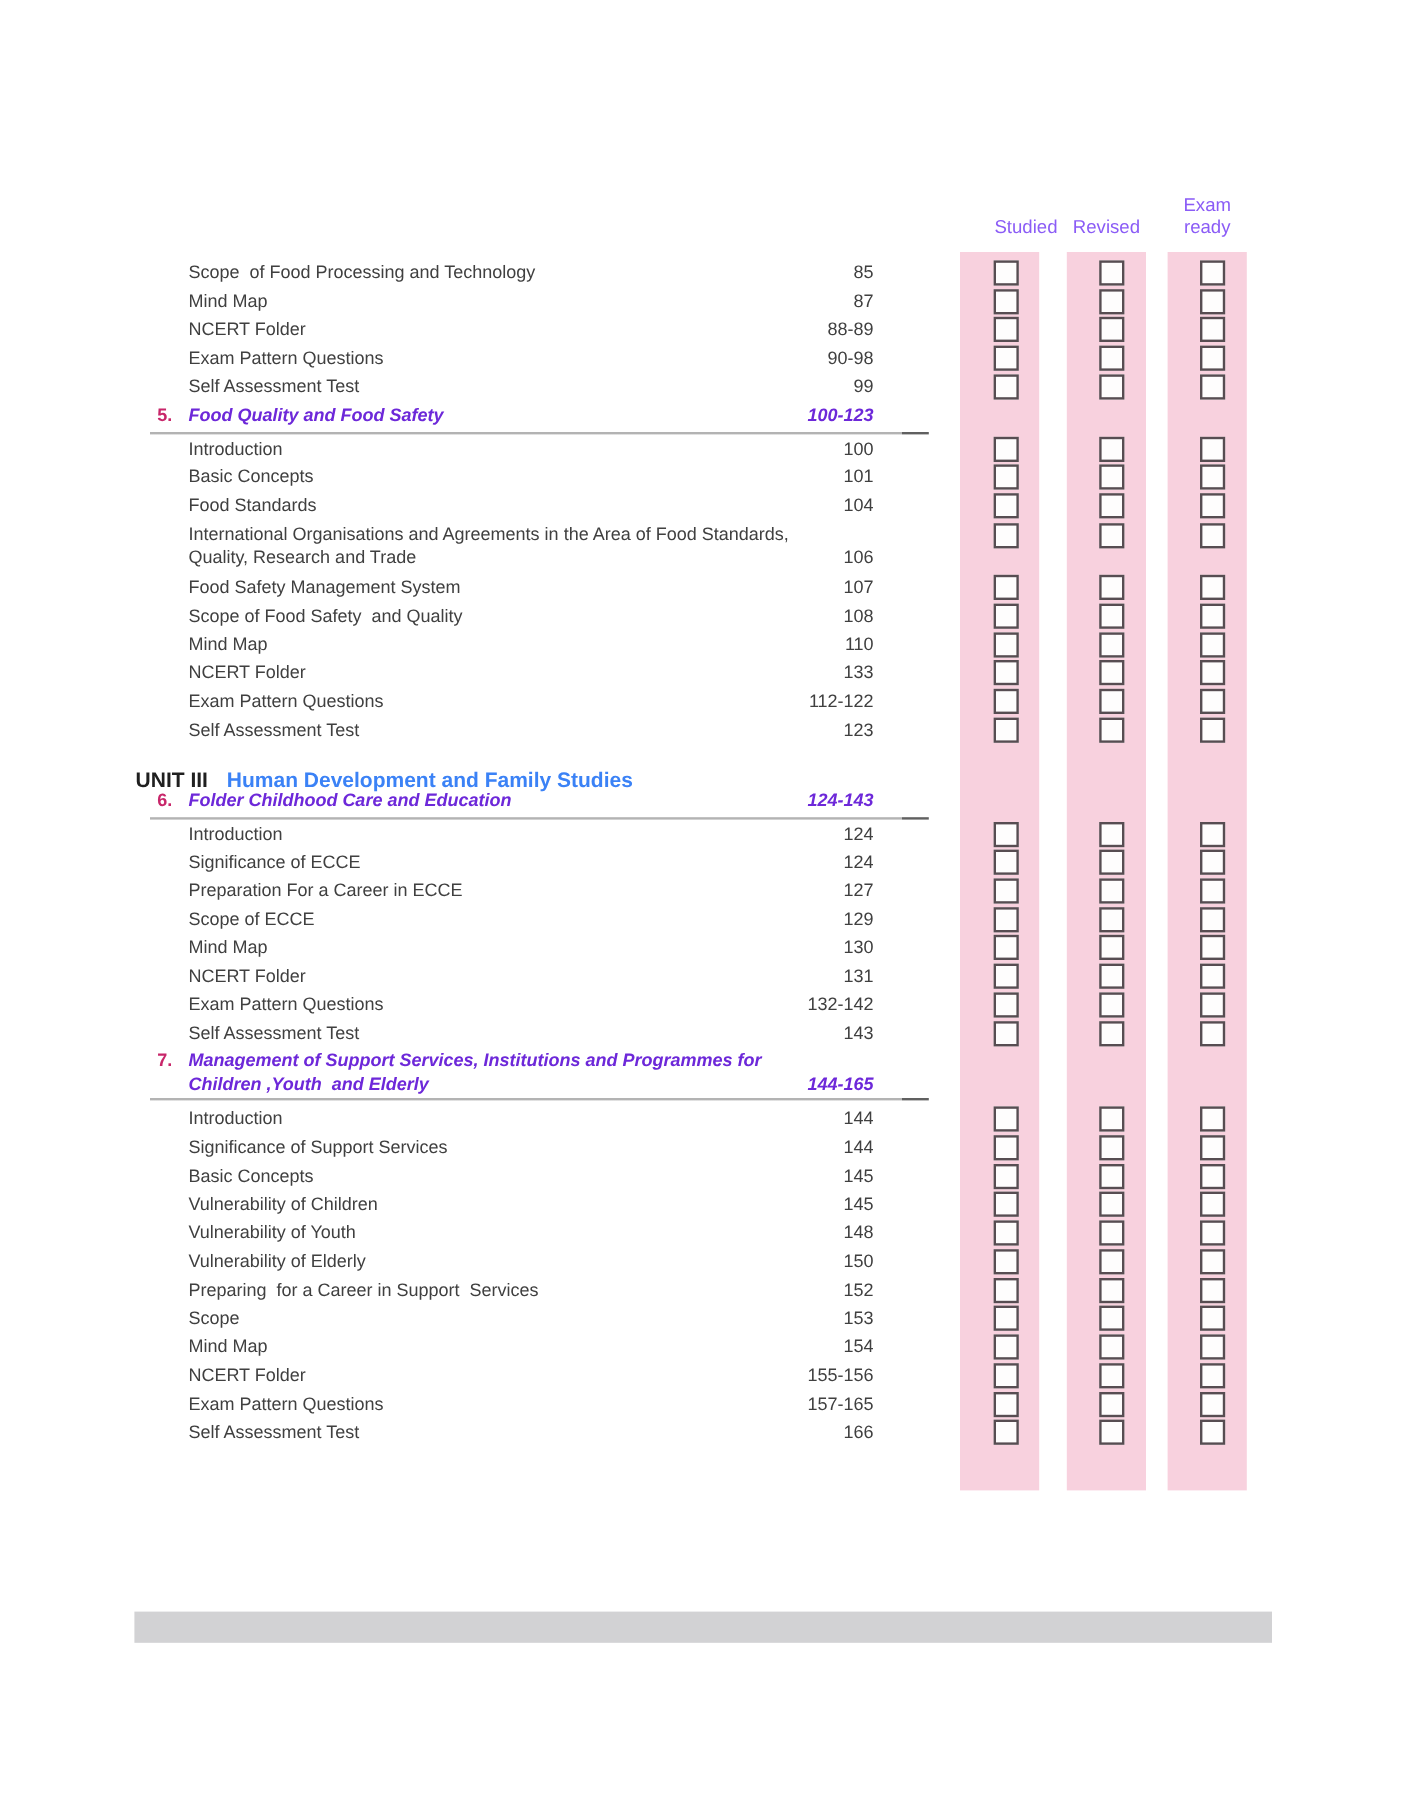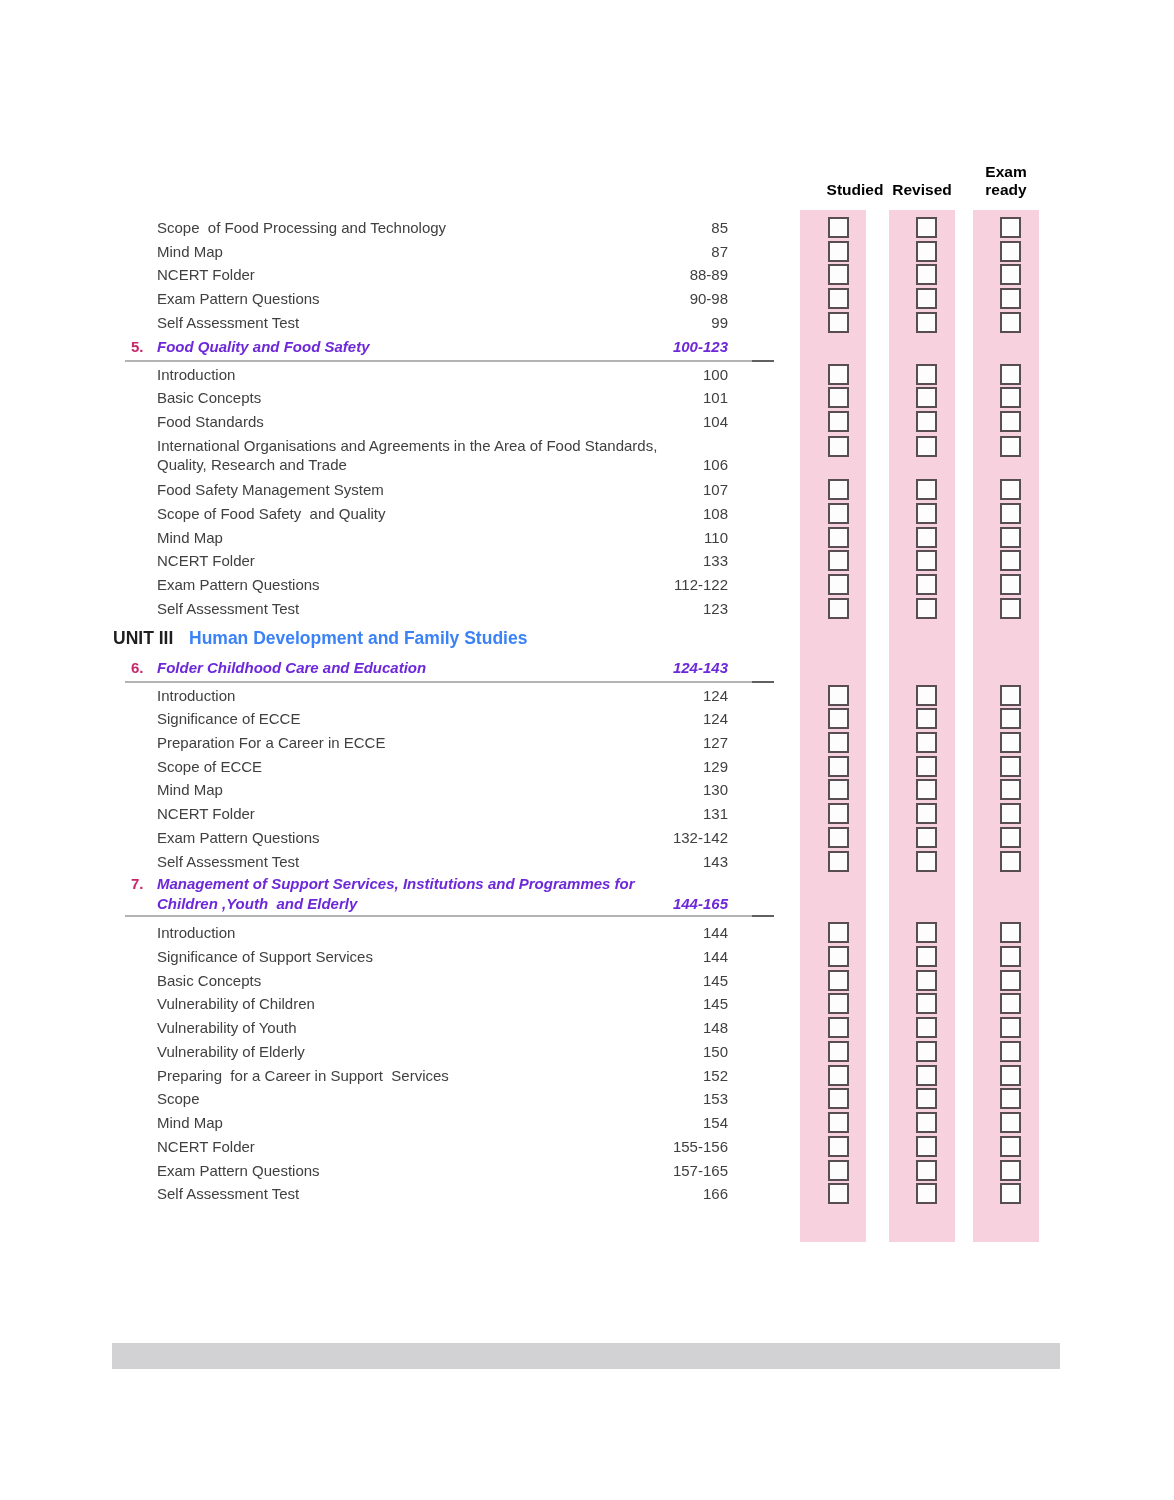--- a/index.html
+++ b/index.html
@@ -15,21 +15,21 @@
   .strip {
     position:absolute; top:210px; height:1032px; width:66px;
     background:#f8d1de;
   }
   #strip-studied { left:800px; }
   #strip-revised { left:889px; }
   #strip-exam    { left:973px; }
   
   .hdr {
     position:absolute; width:92px; text-align:center;
-    font-weight:bold; font-size:15.5px; line-height:17.5px; color:#000000;
+    font-weight:normal; font-size:15.5px; line-height:17.5px; color:#8b5cf6;
   }
   #hdr-studied { left:809px; top:181px; }
   #hdr-revised { left:876px; top:181px; }
   #hdr-exam    { left:960px; top:163px; }
   
   #toc { position:absolute; left:0; top:216px; width:1174px; }
   .row { position:relative; width:1174px; }
   .r-entry    { height:23.72px;padding-left:20px; }
   .r-chapter  { height:28px; }
   .r-entry2   { height:44.5px; }
@@ -51,21 +51,21 @@
   .pg2 { top:21px; line-height:19px; }
   .pgc2{ top:21px; line-height:20px; }
   .rule {
     position:absolute; left:125px; width:649px; height:2px;
     background:linear-gradient(to right, #b3b3b3 0px, #b3b3b3 627px, #606060 627px, #606060 649px);
   }
   .rule-ch  { top:25px; }
   .rule-ch2 { top:42px; }
   
   .unit-prefix, .unit-title {
-    position:absolute; top:0; line-height:35px;
+    position:absolute; top:12px; line-height:35px;
     font-size:17.5px; font-weight:bold; white-space:pre;
   }
   .unit-prefix { left:113px; color:#1f1f1f; }
   .unit-title  { left:189px; color:#3b82f6; }
   
   .cbx {
     position:absolute; width:21px; height:21px;
     background:#fefdfd; border:2px solid #574d52;
   }
   .cbx-1 { left:828px; }

